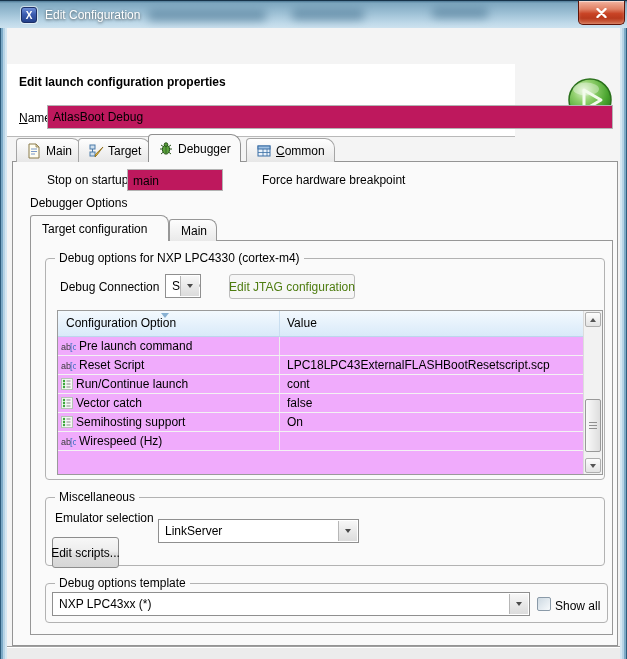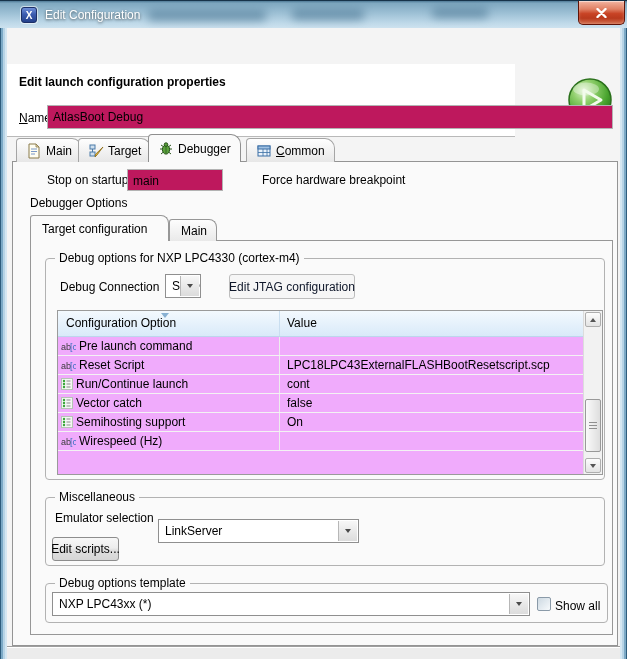--- a/index.html
+++ b/index.html
@@ -75,21 +75,21 @@
   .dd-btn{position:absolute;right:1px;top:1px;bottom:1px;width:18px;
     background:linear-gradient(180deg,#f7f7f7,#dcdcdc);border-left:1px solid #b7b7b7;
     display:flex;align-items:center;justify-content:center;}
   .dd-arrow{width:0;height:0;border-left:3.5px solid transparent;border-right:3.5px solid transparent;
     border-top:4px solid #4a4a4a;}
 
   
   .btn{position:absolute;display:flex;align-items:center;justify-content:center;box-sizing:border-box;
     background:linear-gradient(180deg,#f7f7f7 0%,#ededed 45%,#dfdfdf 55%,#d6d6d6 100%);
     border:1px solid #8d8d8d;border-radius:3px;font-size:12px;white-space:nowrap;}
-  .btn.disabled{background:#f6f6f6;border-color:#bdbdbd;color:#0f172a;text-align:center;}
+  .btn.disabled{background:#f6f6f6;border-color:#bdbdbd;color:#4d7c0f;text-align:center;}
 
   
   .ctable{position:absolute;left:50px;top:282px;width:546px;height:165px;background:#f0abfc;
     border:1px solid #9a9a9a;box-sizing:border-box;overflow:hidden;}
   .thead{position:relative;display:flex;height:26px;background:linear-gradient(180deg,#f3f9fe,#d9eaf9);
     border-bottom:1px solid #bdd6ec;box-sizing:border-box;width:527px;}
   .th1{width:222px;border-right:1px solid #c9def0;line-height:25px;padding-left:8px;box-sizing:border-box;}
   .th2{flex:1;line-height:25px;padding-left:7px;}
   .sort-arrow{position:absolute;top:2px;left:103px;width:0;height:0;
     border-left:4px solid transparent;border-right:4px solid transparent;border-top:5px solid #87b0d3;}
@@ -341,21 +341,21 @@
     <div class="group" style="left:38px;top:469px;width:560px;height:69px;z-index:5;">
       <div class="glabel">Miscellaneous</div>
     </div>
     <div class="lbl" style="left:48px;top:483px;z-index:6;">Emulator selection</div>
     <div class="dropdown" style="left:151px;top:491px;width:201px;height:24px;z-index:6;padding-left:43px;">
       <span class="dd-text">LinkServer</span>
       <span class="dd-btn">
           <span class="dd-arrow"></span>
         </span>
     </div>
-    <div class="btn" style="left:45px;top:509px;width:67px;height:24px;z-index:6;">Edit scripts...</div>
+    <div class="btn" style="left:45px;top:509px;width:67px;height:31px;z-index:6;">Edit scripts...</div>
 
     <div class="group" style="left:38px;top:555px;width:563px;height:40px;z-index:5;">
       <div class="glabel">Debug options template</div>
     </div>
     <div class="dropdown" style="left:45px;top:564px;width:478px;height:24px;z-index:6;">
       <span class="dd-text">NXP LPC43xx (*)</span>
       <span class="dd-btn">
           <span class="dd-arrow"></span>
         </span>
     </div>

